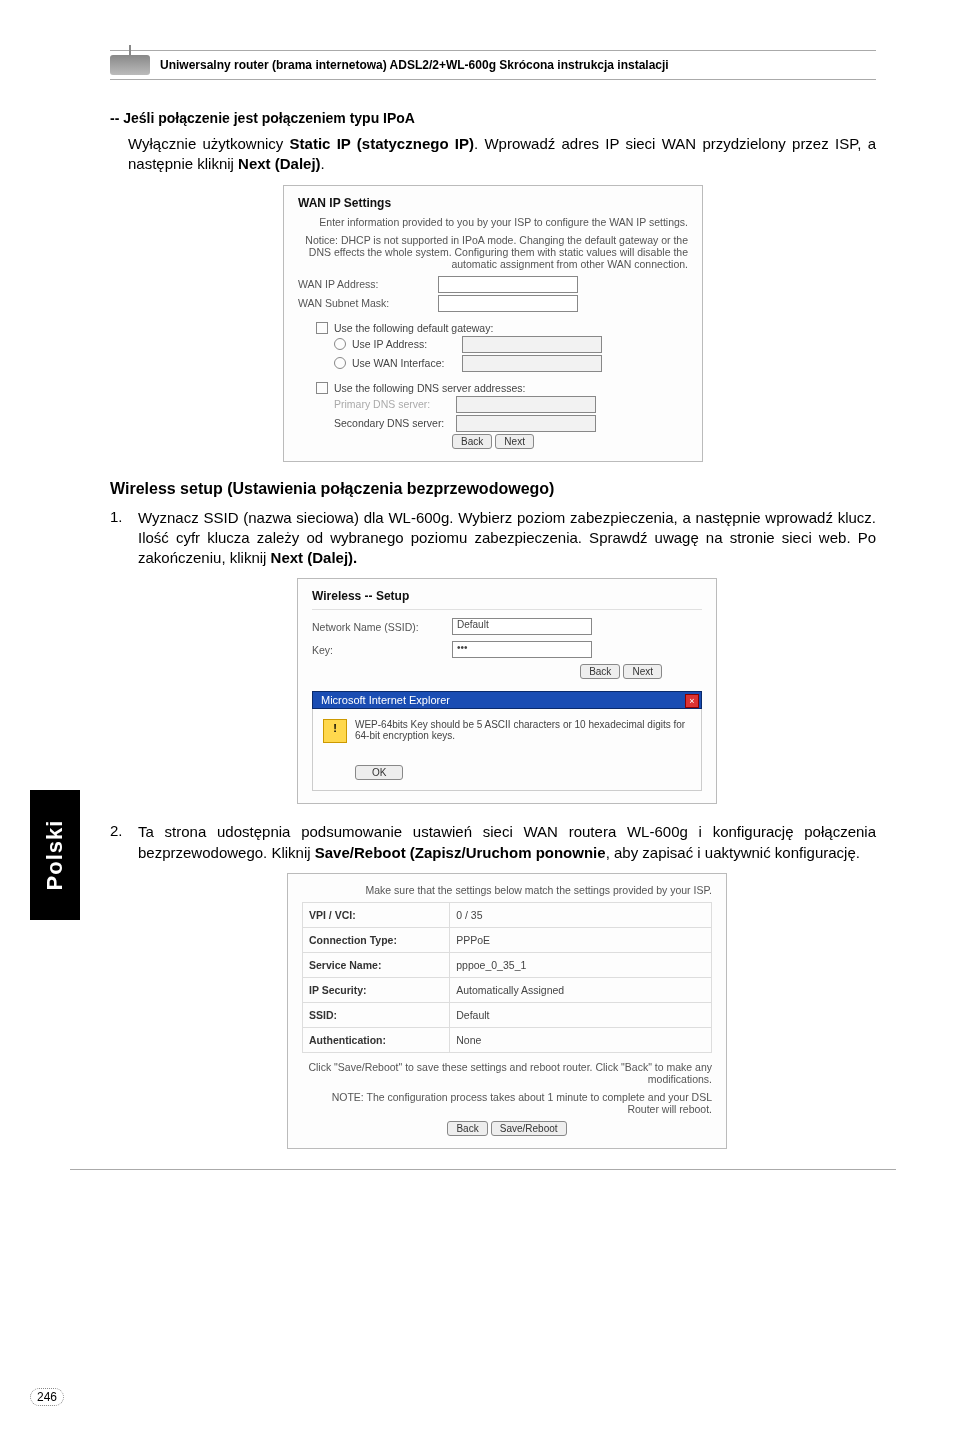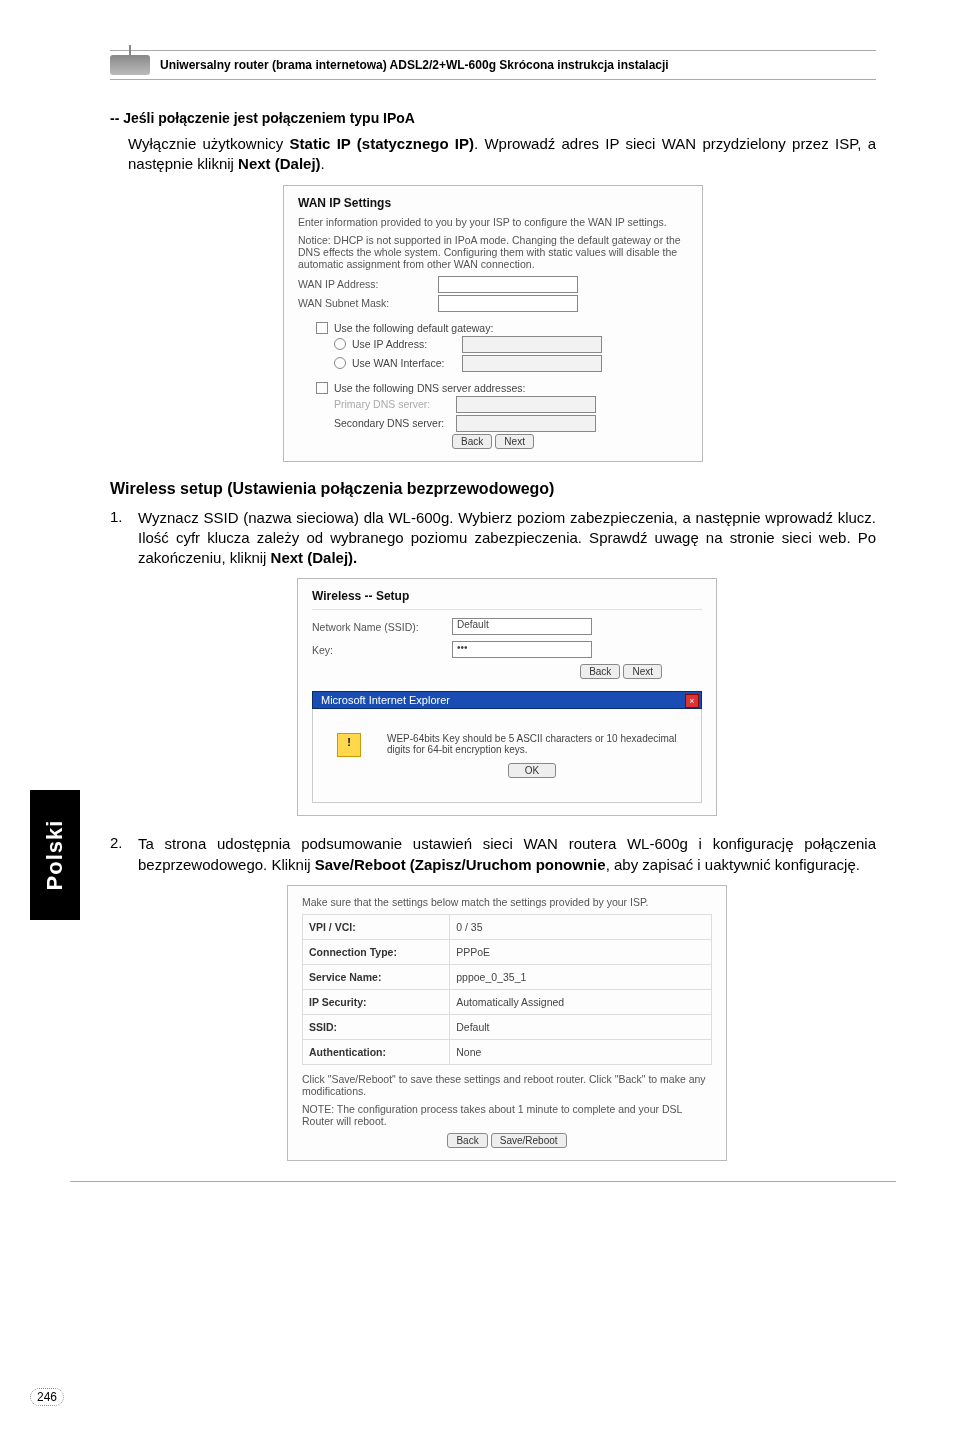--- a/index.html
+++ b/index.html
@@ -46,21 +46,21 @@
     background: #fdfdfd;
     margin: 10px auto 18px auto;
     padding: 10px 14px 12px 14px;
     font-family: Tahoma, Verdana, sans-serif;
     font-size: 11px;
     color: #444;
     width: 420px;
     filter: blur(0.15px);
   }
   .shot-title { font-weight: bold; color:#111; font-size: 12px; margin-bottom: 6px;}
-  .shot-p { font-size: 10.5px; margin-bottom: 6px; color:#555; }
+  .shot-p { font-size: 10.5px; margin-bottom: 6px; color:#555;text-align:right; }
   .row { display: flex; align-items: center; margin: 2px 0; }
   .lbl { width: 140px; font-size: 10.5px; color:#555;}
   .inp { height: 17px; border: 1px solid #888; background:#fff; width:140px;}
   .inp.dis{background:#f2f2f2;color:#aaa;font-size:10px;padding:0 3px;}
   .ck { width:12px;height:12px;border:1px solid #888;margin-right:6px;flex:0 0 auto;}
   .radioh{width:12px;height:12px;border:1px solid #888;border-radius:50%;margin-right:6px;flex:0 0 auto;}
   .btn-ui { display:inline-block;border:1px solid #888;background:#eee;border-radius:3px;padding:1px 8px;font-size:10px;color:#333;}
   .btn-row { text-align:center; margin-top:0;}
   
   .h2 { font-size: 16px; font-weight: bold; margin: 14px 0 10px 0; }
@@ -87,21 +87,21 @@
     font-weight: bold;
     white-space: nowrap;
     letter-spacing: 1px;
   }
   
   .blue-bar{
     background:#1a4db3;color:#fff;font-size:11px;padding:2px 8px;
     border:1px solid #0a2a6a;position:relative;margin-top:12px;
   }
   .blue-bar .xbtn{position:absolute;right:2px;top:2px;width:14px;height:14px;background:#d33;border:1px solid #800;font-size:9px;color:#fff;text-align:center;line-height:12px;}
-  .msg-body{border:1px solid #ccc;border-top:none;padding:24px;display:flex;gap:26px;align-items:flex-start;}
+  .msg-body{border:1px solid #ccc;border-top:none;padding:10px;display:flex;gap:8px;align-items:flex-start;}
   .warn-ico{width:24px;height:24px;background:#ffd84d;border:1px solid #c90;position:relative;flex:0 0 auto;}
   .warn-ico::after{content:"!";position:absolute;left:0;right:0;text-align:center;font-weight:bold;color:#000;top:2px;}
   
   .tbl{width:100%;border-collapse:collapse;font-size:10.5px;}
   .tbl td{border:1px solid #ddd;padding:6px 6px;}
   .tbl td:first-child{font-weight:bold;color:#333;width:36%;}
   
   .page-num{
     position:absolute;
     left:30px;
@@ -211,21 +211,21 @@
           <span class="btn-ui">Next</span>
         </div>
         <div class="blue-bar">
           <span>Microsoft Internet Explorer</span>
           <span class="xbtn">×</span>
         </div>
         <div class="msg-body">
           <div class="warn-ico"></div>
           <div style="flex:1;">
             <div style="font-size:10px;color:#444;">WEP-64bits Key should be 5 ASCII characters or 10 hexadecimal digits for 64-bit encryption keys.</div>
-            <div style="text-align:center;margin-top:8px;">
+            <div style="text-align:left;margin-top:24px;">
               <span class="btn-ui" style="padding:1px 16px;">OK</span>
             </div>
           </div>
         </div>
       </div>
     </li>
 
     <li>
       <span class="marker">2.</span>
       <p class="body-text">

